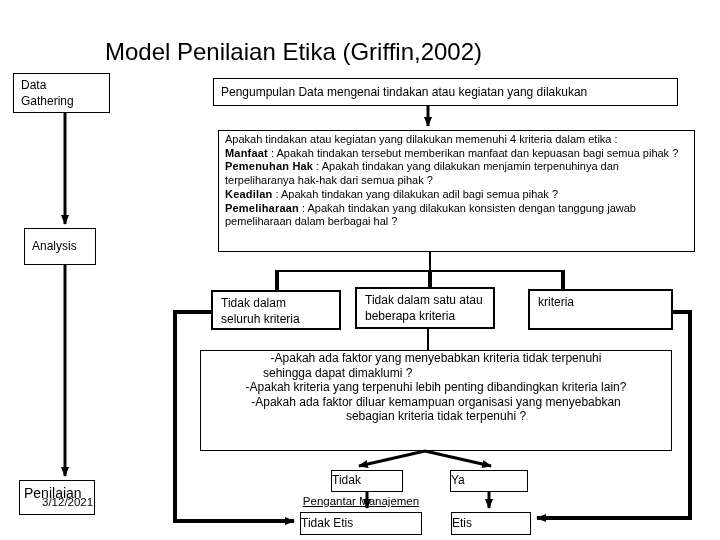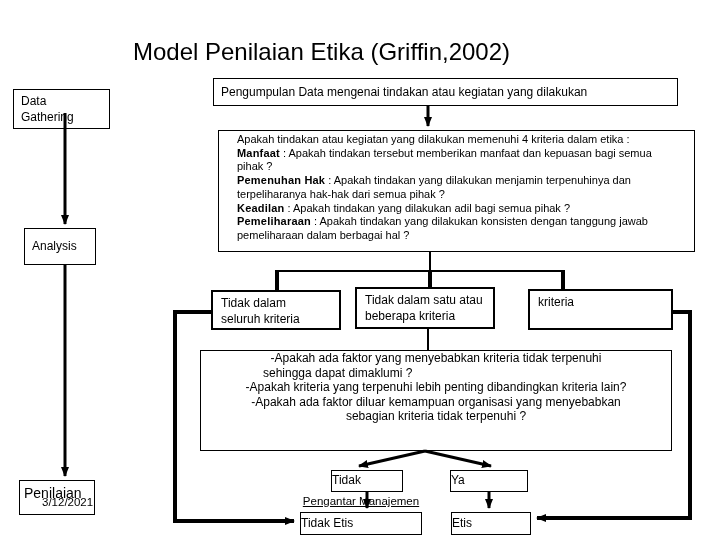--- a/index.html
+++ b/index.html
@@ -3,30 +3,30 @@
 <meta charset="utf-8">
 <style>
   html,body{margin:0;padding:0;}
   body{
     width:720px;height:540px;position:relative;overflow:hidden;
     background:#ffffff;color:#000000;
     font-family:"Liberation Sans", sans-serif;
   }
   .title{
     position:absolute;top:39px;left:0;width:587px;
-    text-align:center;font-size:24px;line-height:26px;white-space:nowrap;margin-left:28px;
+    text-align:center;font-size:24px;line-height:26px;white-space:nowrap;
   }
   .box{
     position:absolute;border:1px solid #000;background:#fff;
     box-sizing:border-box;font-size:12px;line-height:16px;
   }
   .box--thick{border-width:2px;}
-  .pad{padding:3px 0 4px 7px;margin-top:16px;}
+  .pad{padding:3px 0 4px 7px;}
   .kriteria{
-    font-size:11px;line-height:13.7px;padding:2px 18px;
+    font-size:11px;line-height:13.7px;padding:2px 6px;
   }
   .kriteria b{letter-spacing:0.2px;}
   .question{
     font-size:12px;line-height:14.6px;padding-top:0;
   }
   .qline{text-align:center;}
   .qline--indent{text-align:left;padding-left:62px;}
   .center-label{
   }
   .small-text{

